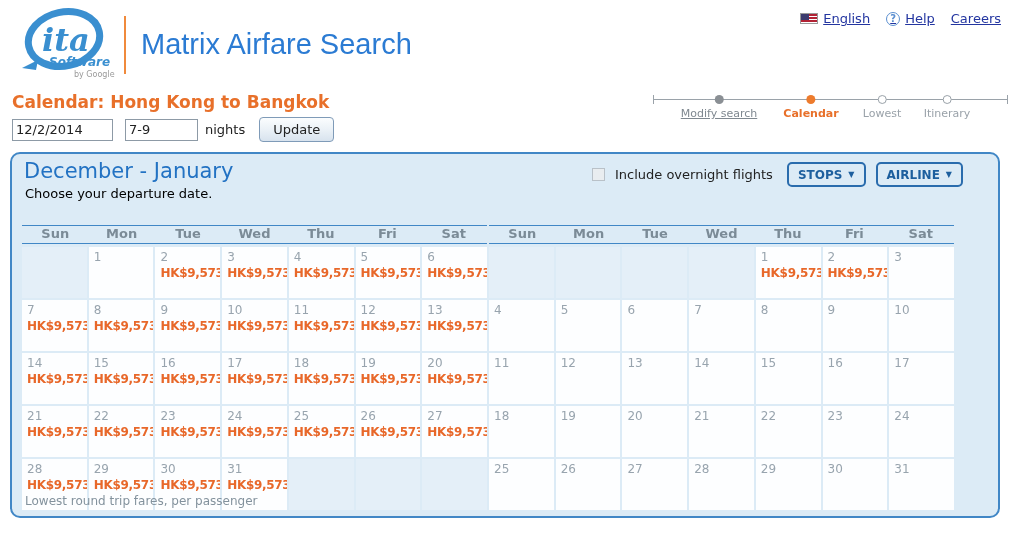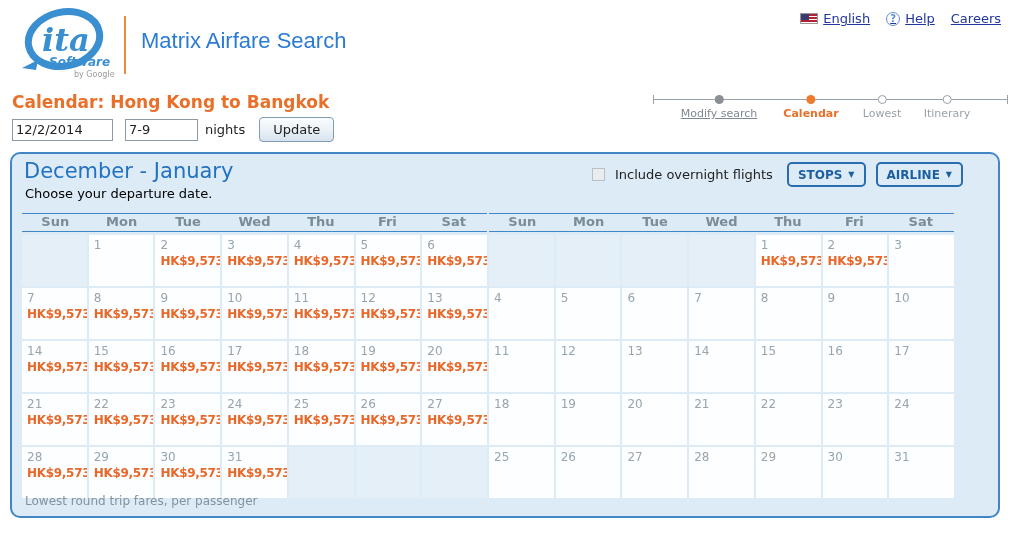--- a/index.html
+++ b/index.html
@@ -3,21 +3,21 @@
 <meta charset="utf-8">
 <style>
   * { box-sizing: border-box; margin: 0; padding: 0; }
   html, body { width: 1013px; height: 543px; background: #ffffff; overflow: hidden;
     font-family: "DejaVu Sans", "Liberation Sans", sans-serif; }
 
   
   .logo { position: absolute; left: 12px; top: 6px; width: 108px; height: 74px; cursor: pointer; }
   .hdr-divider { position: absolute; left: 124px; top: 16px; width: 2px; height: 58px; background: #f08a3c; }
   .app-title { position: absolute; left: 141px; top: 28px; font-family: "Liberation Sans", sans-serif;
-    font-size: 22px; color: #2b7bd3; }
+    font-size: 29px; color: #2b7bd3; }
   .top-links { position: absolute; right: 12px; top: 11px; display: flex; align-items: center; gap: 16px;
     font-size: 13px; }
   .top-links a { color: #2335a0; text-decoration: underline; cursor: pointer; display: inline-flex;
     align-items: center; gap: 5px; }
   .flag { display: inline-block; width: 18px; height: 11px; position: relative;
     background: repeating-linear-gradient(#b22234 0 1.6px, #ffffff 1.6px 3.2px); border: 0.5px solid #999; }
   .flag::after { content: ""; position: absolute; left: 0; top: 0; width: 8px; height: 6px; background: #3c3b6e; }
   .help-icon { display: inline-flex; width: 14px; height: 14px; border: 1.5px solid #5b8fd0; border-radius: 50%;
     color: #5b8fd0; font-size: 10px; font-weight: bold; align-items: center; justify-content: center; }
 
@@ -55,21 +55,21 @@
   .panel-title { position: absolute; left: 12px; top: 5px; font-size: 21px; color: #2272c3; }
   .panel-subtitle { position: absolute; left: 13px; top: 32px; font-size: 13px; color: #000000; }
   .panel-controls { position: absolute; right: 35px; top: 8px; display: flex; align-items: center; gap: 10px; }
   .checkbox { width: 13px; height: 13px; background: #e9edf0; border: 1px solid #b9c1c8; cursor: pointer; }
   .overnight-label { font-size: 13px; color: #222; margin-right: 4px; }
   .dd-btn { height: 25px; padding: 0 9px; border: 2px solid #2a6cad; border-radius: 5px; background: transparent;
     color: #1d5f9e; font-size: 12px; font-weight: bold; font-family: "DejaVu Sans", sans-serif;
     cursor: pointer; display: inline-flex; align-items: center; gap: 6px; }
   .dd-btn .chev { font-size: 8px; }
 
-  .cal { position: absolute; top: 59px; width: 465px; }
+  .cal { position: absolute; top: 71px; width: 465px; }
   .cal-dec { left: 10px; }
   .cal-jan { left: 477px; }
   .cal-head { display: grid; grid-template-columns: repeat(7, 1fr); border-top: 1px solid #4187c6;
     border-bottom: 1px solid #4187c6; margin-bottom: 3px; }
   .dow { text-align: center; font-size: 13px; font-weight: bold; color: #7b8b97; padding: 0 0 2px; }
   .cal-row { display: grid; grid-template-columns: repeat(7, 1fr); gap: 2px; margin-bottom: 2px; }
   .cell { height: 51px; background: #fdfeff; padding: 3px 1px 0 5px; overflow: hidden; }
   .cell.empty { background: #e4eff8; }
   .dnum { font-size: 12px; color: #98a4ae; }
   .fare { font-size: 12px; font-weight: bold; color: #e8682a; letter-spacing: -0.3px; margin-top: 2px;

